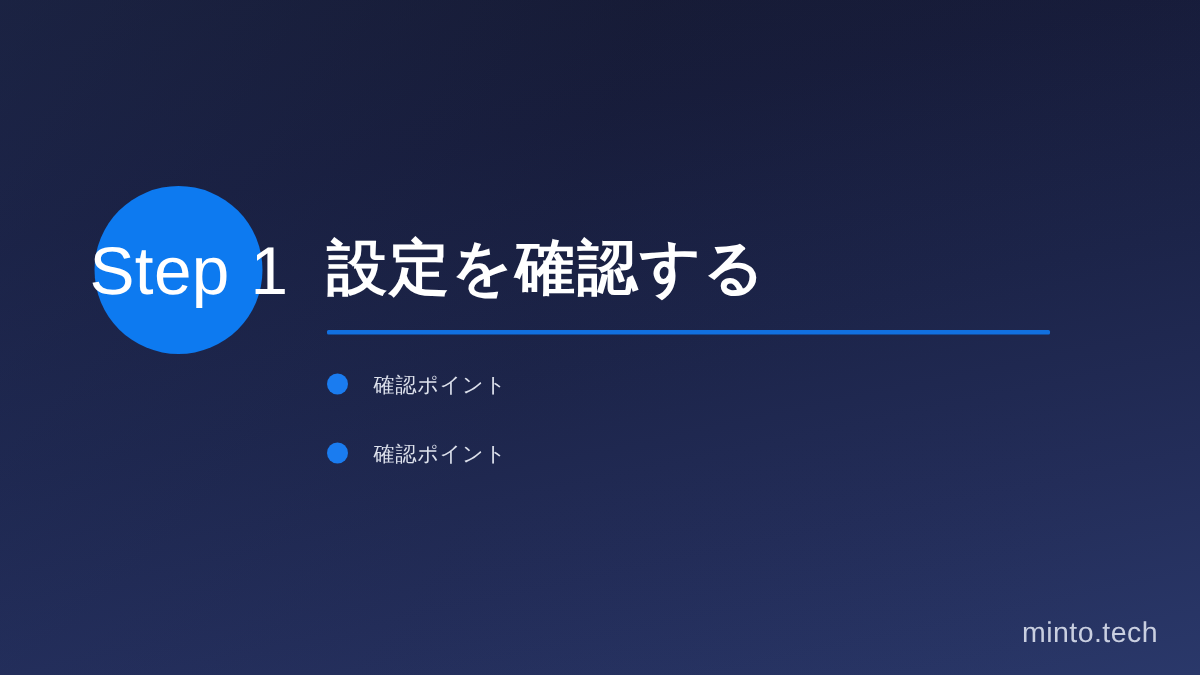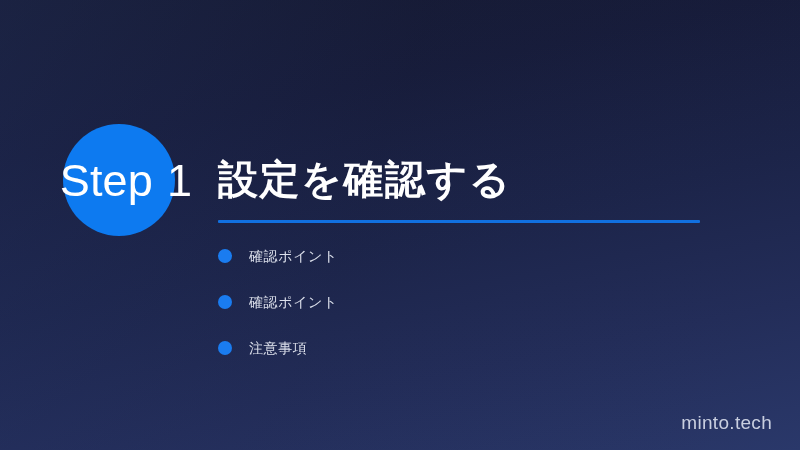--- a/index.html
+++ b/index.html
@@ -152,23 +152,19 @@
 
     <ul class="bullets">
       <li class="bullet-item">
         <span class="bullet-dot"></span>
         <span class="bullet-text">確認ポイント</span>
       </li>
       <li class="bullet-item">
         <span class="bullet-dot"></span>
         <span class="bullet-text">確認ポイント</span>
       </li>
-      <li class="bullet-item">
-        <span class="bullet-dot"></span>
-        <span class="bullet-text">注意事項</span>
-      </li>
     </ul>
 
   </div>
 
   <div class="watermark">minto.tech</div>
 
 </div>
 
 </body></html>

